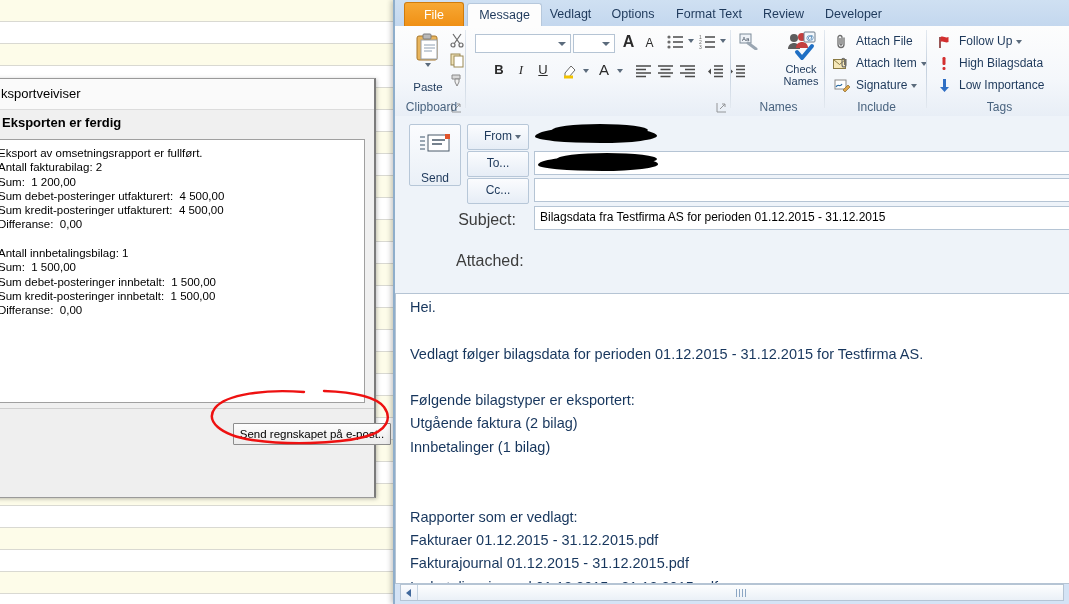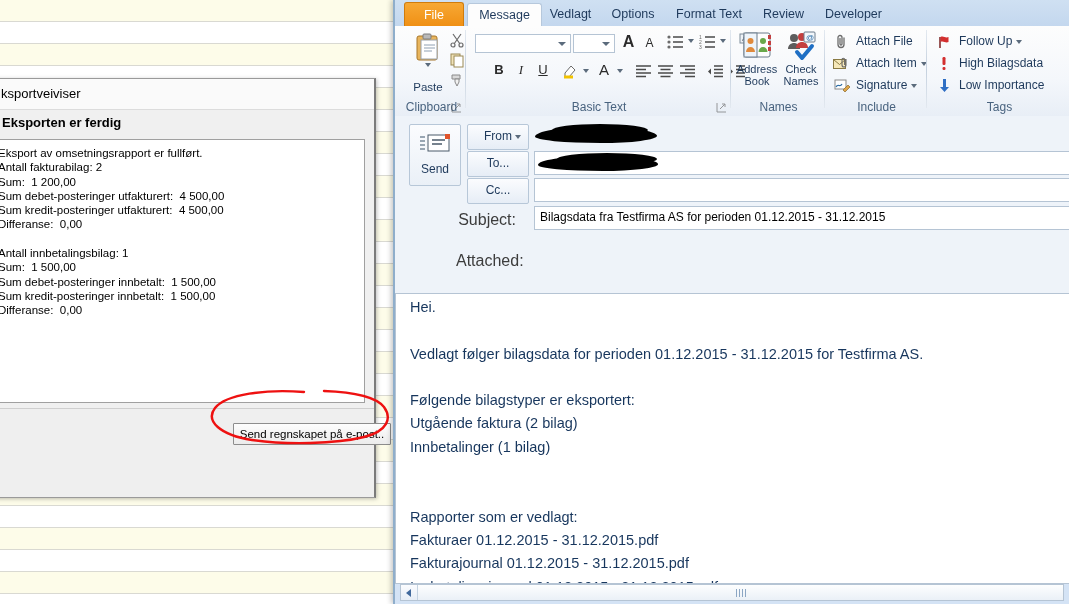--- a/index.html
+++ b/index.html
@@ -106,21 +106,21 @@
   #grp-tags{left:533px;width:143px;}
   .tag-item{position:absolute;left:8px;height:21px;line-height:21px;
     font-size:12px;color:#1e395b;cursor:pointer;padding-left:23px;white-space:nowrap;text-align:center;}
 
   
   #compose-header{position:absolute;left:0;top:116px;width:676px;height:177px;
     background:#eef3f9;border-bottom:1px solid #a8bdd4;}
   #send-btn{position:absolute;left:14px;top:8px;width:50px;height:60px;
     background:linear-gradient(to bottom,#fbfcfe,#eaf0f7);
     border:1px solid #b7c7d8;border-radius:2px;text-align:center;cursor:pointer;}
-  #send-label{display:block;margin-top:2px;font-size:12px;color:#1e395b;}
+  #send-label{display:block;margin-top:11px;font-size:12px;color:#1e395b;}
   .fld-btn{position:absolute;left:72px;width:60px;height:24px;line-height:23px;
     text-align:center;font-size:12px;color:#1e395b;cursor:pointer;
     background:linear-gradient(to bottom,#fbfcfe,#e6edf6);
     border:1px solid #b7c7d8;border-radius:2px;}
   .fld-lab{position:absolute;left:61px;width:60px;text-align:right;
     font-size:16px;color:#3c3c3c;}
   .fld-box{position:absolute;left:139px;background:#fff;border:1px solid #b5c4d4;
     box-sizing:border-box;cursor:text;}
   .redact{position:absolute;background:#000;border-radius:48% 52% 46% 54%/60% 55% 45% 40%;}
 
@@ -337,46 +337,28 @@
       </div>
       <div class="ctl" style="left:262px;top:38px;">
         <svg width="17" height="13" viewBox="0 0 17 13">
             <g stroke="#4a4a4a" stroke-width="1.4">
           <path d="M7 1h9M7 4.5h9M7 8h9M7 11.5h9"></path>
             </g>
           <path d="M1 3.5L4 6.5 1 9.5z" fill="#4a4a4a"></path>
           </svg>
       </div>
 
-      <div class="grp-label">Basic Text</div>
       <svg class="dlg-launcher" style="right:4px;" viewBox="0 0 11 11">
         <path d="M1 1v9h9" fill="none" stroke="#5a5a5a"></path>
           <path d="M4 7l5-5M9 2v3M9 2H6" stroke="#5a5a5a" fill="none"></path>
       </svg>
       <div class="grp-sep" style="right:0;"></div>
     </div>
 
     <div class="grp" id="grp-names">
-      <div class="bigbtn" style="left:2px;">
-        <svg width="32" height="31" viewBox="0 0 32 31">
-          <rect x="3" y="3" width="26" height="24" rx="2" fill="#fdfdfd" stroke="#6c7d8c"></rect>
-          <rect x="3" y="3" width="13" height="24" fill="#eef4fa" stroke="#6c7d8c"></rect>
-          <circle cx="9.5" cy="11" r="3" fill="#e08a3c"></circle>
-            <path d="M5 22c0-3 2-5 4.5-5s4.5 2 4.5 5z" fill="#e08a3c"></path>
-          <circle cx="22" cy="11" r="3" fill="#68a84a"></circle>
-            <path d="M17.5 22c0-3 2-5 4.5-5s4.5 2 4.5 5z" fill="#68a84a"></path>
-          <g fill="#c43f3f">
-              <rect x="27" y="5" width="3" height="4"></rect>
-              <rect x="27" y="11" width="3" height="4"></rect>
-              <rect x="27" y="17" width="3" height="4"></rect>
-            </g>
-        </svg>
-        <span>Address</span><br>
-        <span>Book</span>
-      </div>
       <div class="bigbtn" style="left:46px;">
         <svg width="32" height="31" viewBox="0 0 32 31">
           <circle cx="9" cy="8" r="4" fill="#5d5d5d"></circle>
             <path d="M3 19c0-4 3-6 6-6s6 2 6 6z" fill="#5d5d5d"></path>
           <circle cx="17" cy="7" r="4" fill="#c43f3f"></circle>
             <path d="M11 18c0-4 3-6 6-6s6 2 6 6z" fill="#c43f3f"></path>
           <rect x="19" y="2" width="11" height="10" rx="1" fill="#f3f7fb" stroke="#6c7d8c"></rect>
           <text x="21" y="10" font-size="8" fill="#2f6fa8" font-family="sans-serif">@</text>
           <path d="M12 22l5 6 10-12" fill="none" stroke="#1f6fc4" stroke-width="4" stroke-linecap="round" stroke-linejoin="round"></path>
         </svg>

